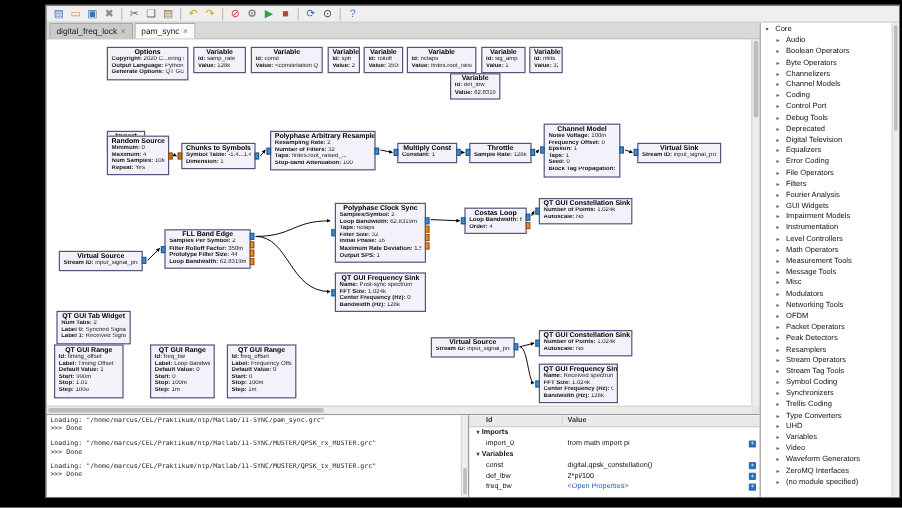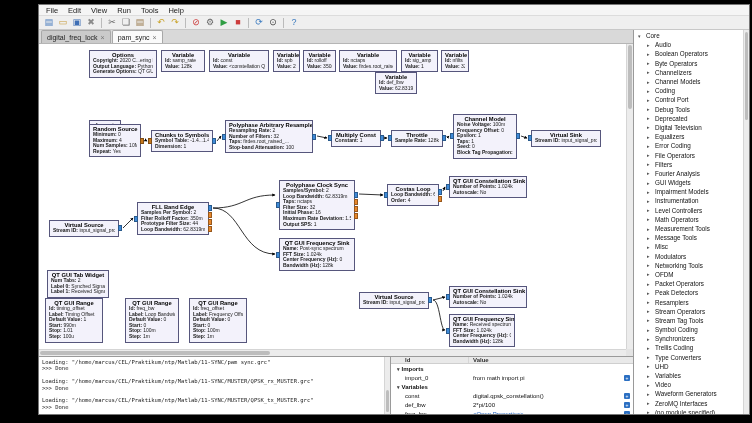--- a/index.html
+++ b/index.html
@@ -81,28 +81,20 @@
   .tree-row.child { padding-left:13px; }
   .tree-arrow { font-size:5px; color:#555; width:5px; flex:none; }
   .lib-scroll { position:absolute; right:0; top:0; bottom:0; width:6px; background:#ececec; border-left:1px solid #d5d5d5; }
   .lib-scroll .thumb { position:absolute; left:1px; top:2px; width:3px; height:88px; background:#bdbdbd; border-radius:2px; }
 </style>
 </head>
 <body>
 
 <div class="window">
 
-  <div class="menubar" id="menubar">
-      <span class="menu-item">File</span>
-      <span class="menu-item">Edit</span>
-      <span class="menu-item">View</span>
-      <span class="menu-item">Run</span>
-      <span class="menu-item">Tools</span>
-      <span class="menu-item">Help</span>
-    </div>
 
   <div class="toolbar" id="toolbar">
       <span class="tb-icon" style="color: rgb(74, 125, 191);">▤</span>
       <span class="tb-icon" style="color: rgb(199, 154, 58);">▭</span>
       <span class="tb-icon" style="color: rgb(63, 111, 181);">▣</span>
       <span class="tb-icon" style="color: rgb(138, 138, 138);">✖</span>
       <div class="tb-sep"></div>
       <span class="tb-icon" style="color: rgb(102, 102, 102);">✂</span>
       <span class="tb-icon" style="color: rgb(102, 102, 102);">❏</span>
       <span class="tb-icon" style="color: rgb(154, 123, 79);">▤</span>

